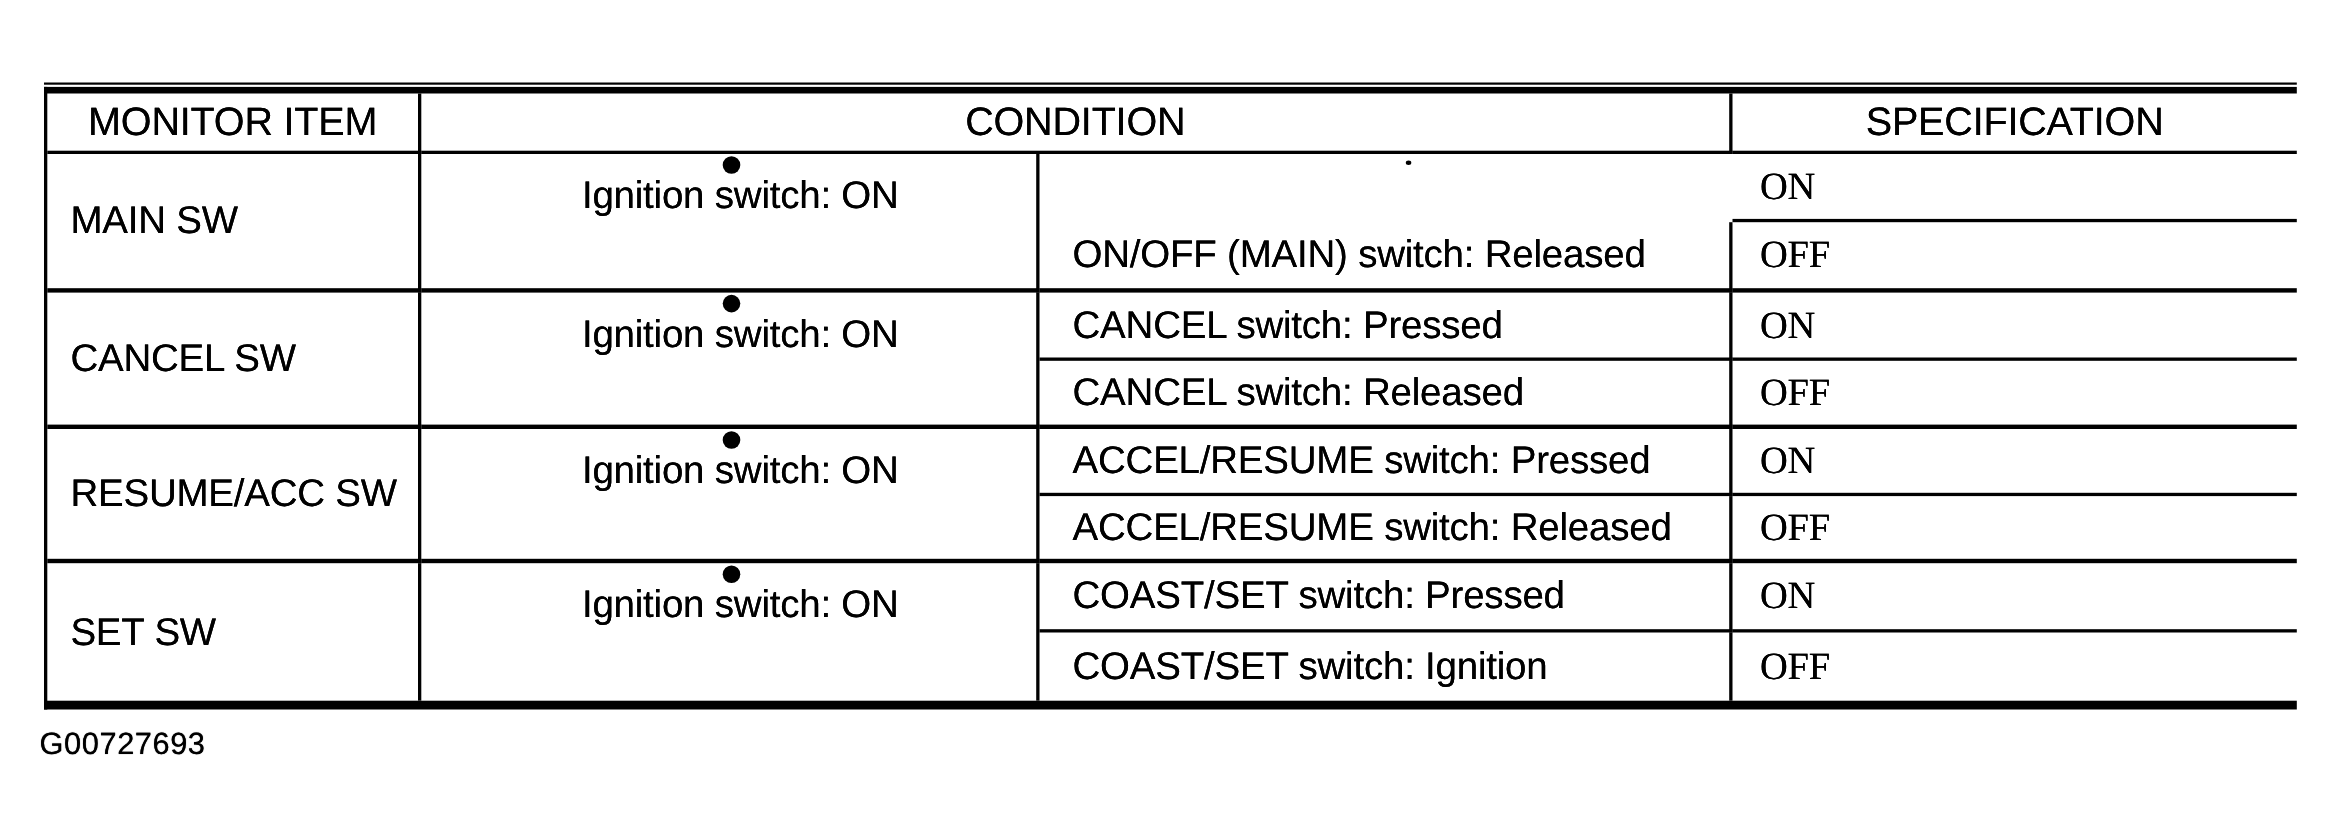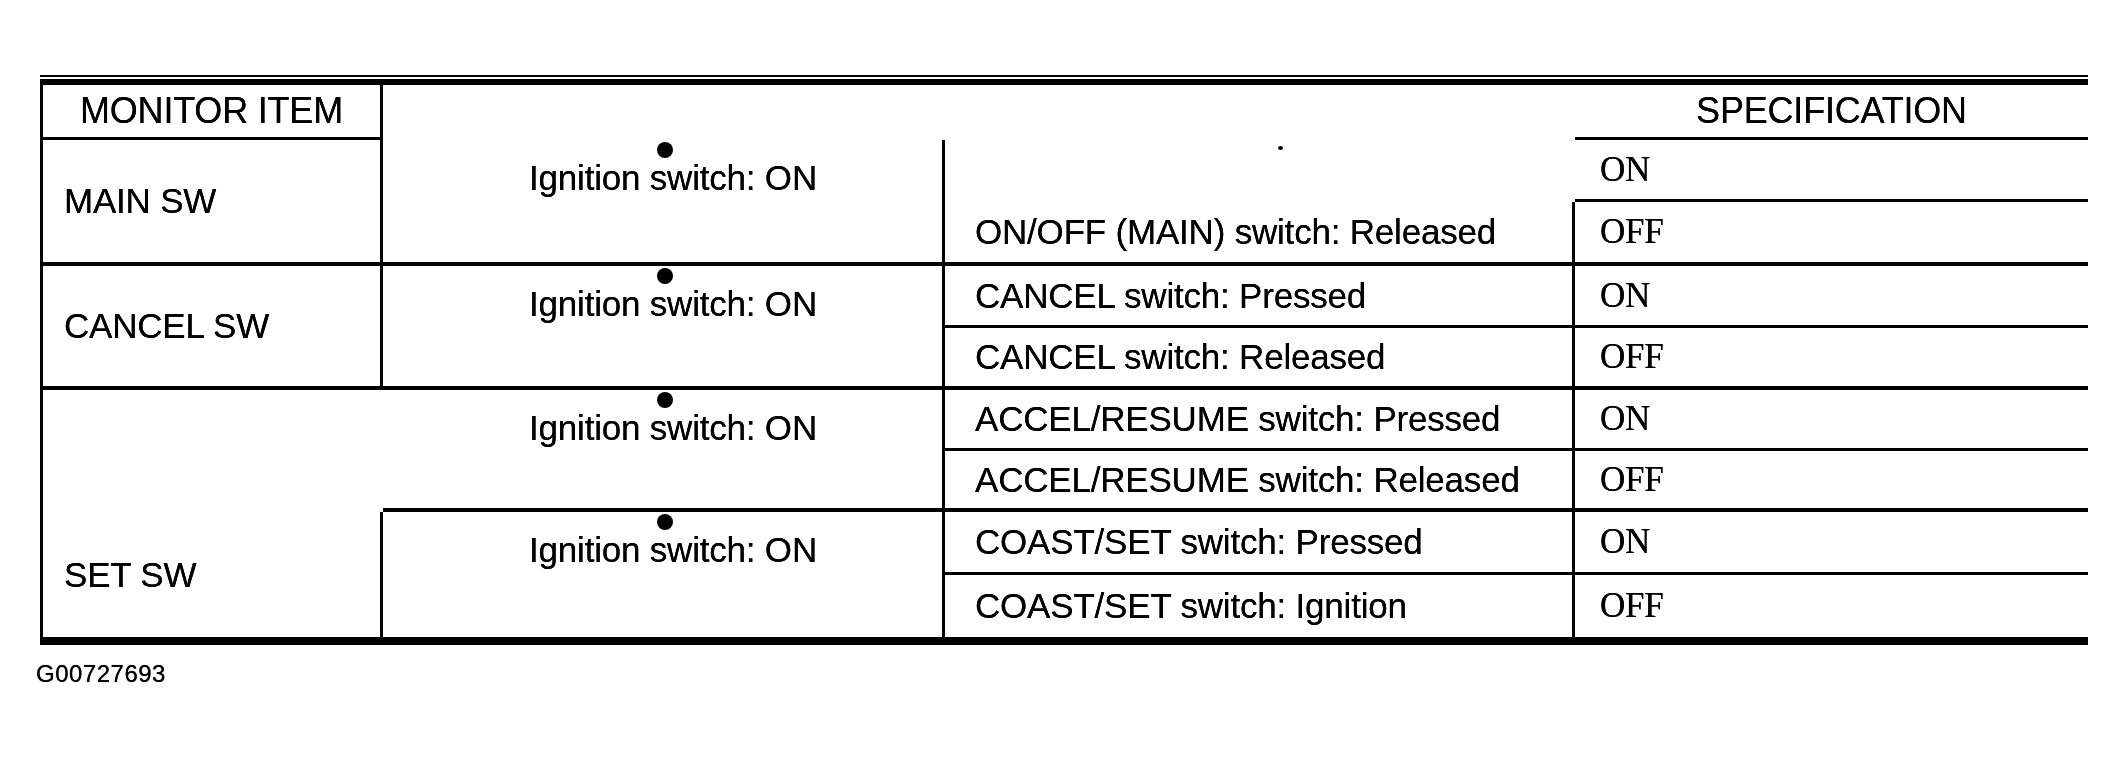--- a/index.html
+++ b/index.html
@@ -42,36 +42,37 @@
   .item { padding-left: 21px; }
   .cond { padding-left: 21px; flex-direction: column; }
   .state { padding-left: 30px; }
   .spec { padding-left: 25px; font-family: Liberation Serif, serif; }
   .bullet {
     width: 16px; height: 16px; border-radius: 50%;
     background: #000; flex: 0 0 auto; margin-right: 17px; margin-top: 2px;
   }
   .figure-id {
     position: absolute; left: 36px; top: 660px;
-    font-size: 24px; letter-spacing: 0.5px;
+    font-size: 28px; letter-spacing: 0.5px;
     text-shadow: 0 0 0.7px #000;
   }
   .artifact-dot {
     position: absolute; left: 1278px; top: 146px;
     width: 5px; height: 4px; background: #000; border-radius: 50%;
   }
 </style>
 </head>
 <body>
 
 <div class="top-thin-line"></div>
 
 <div class="tbl">
 
   <div class="cell hdr v" style="grid-area:1/1/2/2">MONITOR ITEM</div>
+  <div class="cell hdr v" style="grid-area:1/2/2/4">CONDITION</div>
   <div class="cell hdr" style="grid-area:1/4/2/5">SPECIFICATION</div>
 
   <div class="cell item v grp" style="grid-area:2/1/4/2">MAIN SW</div>
   <div class="cell cond v grp" style="grid-area:2/2/4/3">
     <span class="bullet"></span>
     <span>Ignition switch: ON</span>
   </div>
   <div class="cell spec sub" style="grid-area:2/4/3/5">ON</div>
   <div class="cell state v grp" style="grid-area:3/3/4/4">ON/OFF (MAIN) switch: Released</div>
   <div class="cell spec grp" style="grid-area:3/4/4/5">OFF</div>
@@ -79,20 +80,21 @@
   <div class="cell item v grp" style="grid-area:4/1/6/2">CANCEL SW</div>
   <div class="cell cond v grp" style="grid-area:4/2/6/3">
     <span class="bullet"></span>
     <span>Ignition switch: ON</span>
   </div>
   <div class="cell state v sub" style="grid-area:4/3/5/4">CANCEL switch: Pressed</div>
   <div class="cell spec sub" style="grid-area:4/4/5/5">ON</div>
   <div class="cell state v grp" style="grid-area:5/3/6/4">CANCEL switch: Released</div>
   <div class="cell spec grp" style="grid-area:5/4/6/5">OFF</div>
 
+  <div class="cell item v grp" style="grid-area:6/1/8/2">RESUME/ACC SW</div>
   <div class="cell cond v grp" style="grid-area:6/2/8/3">
     <span class="bullet"></span>
     <span>Ignition switch: ON</span>
   </div>
   <div class="cell state v sub" style="grid-area:6/3/7/4">ACCEL/RESUME switch: Pressed</div>
   <div class="cell spec sub" style="grid-area:6/4/7/5">ON</div>
   <div class="cell state v grp" style="grid-area:7/3/8/4">ACCEL/RESUME switch: Released</div>
   <div class="cell spec grp" style="grid-area:7/4/8/5">OFF</div>
 
   <div class="cell item v" style="grid-area:8/1/10/2">SET SW</div>

